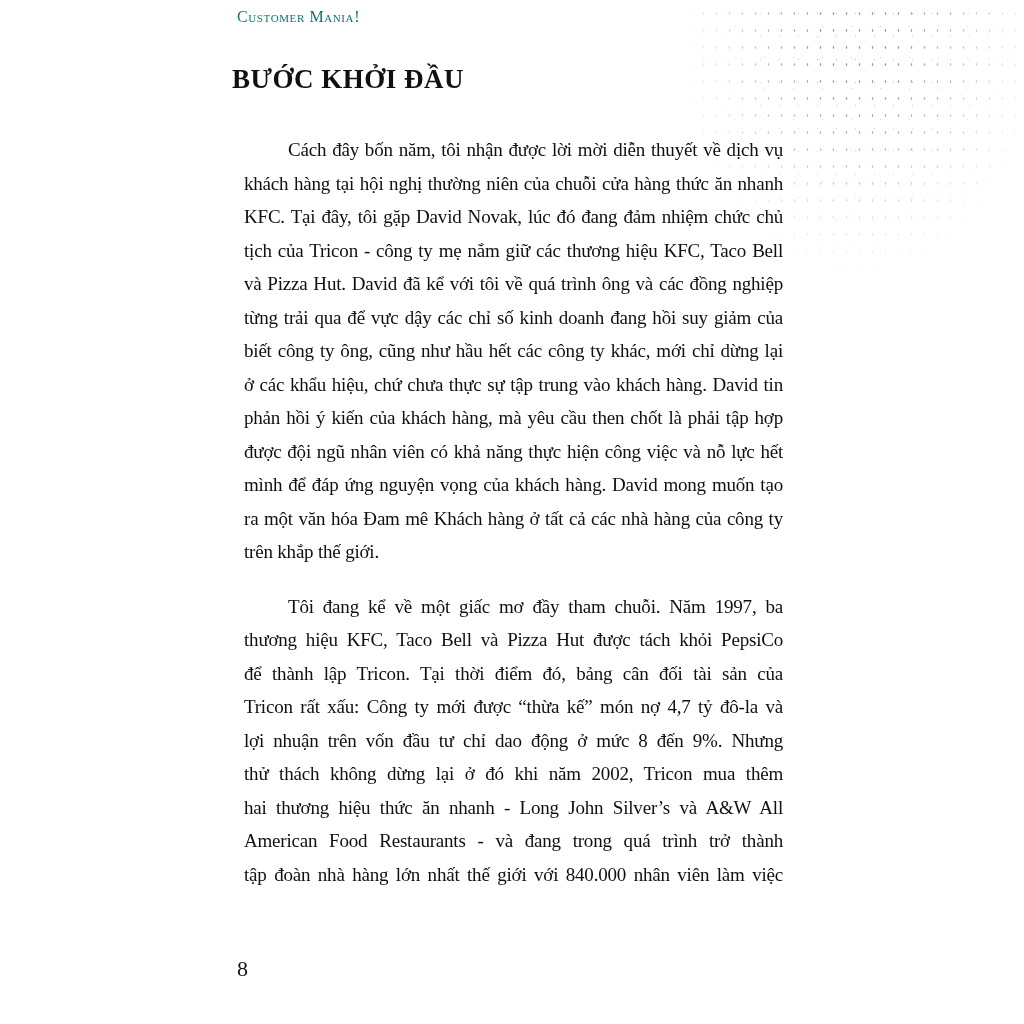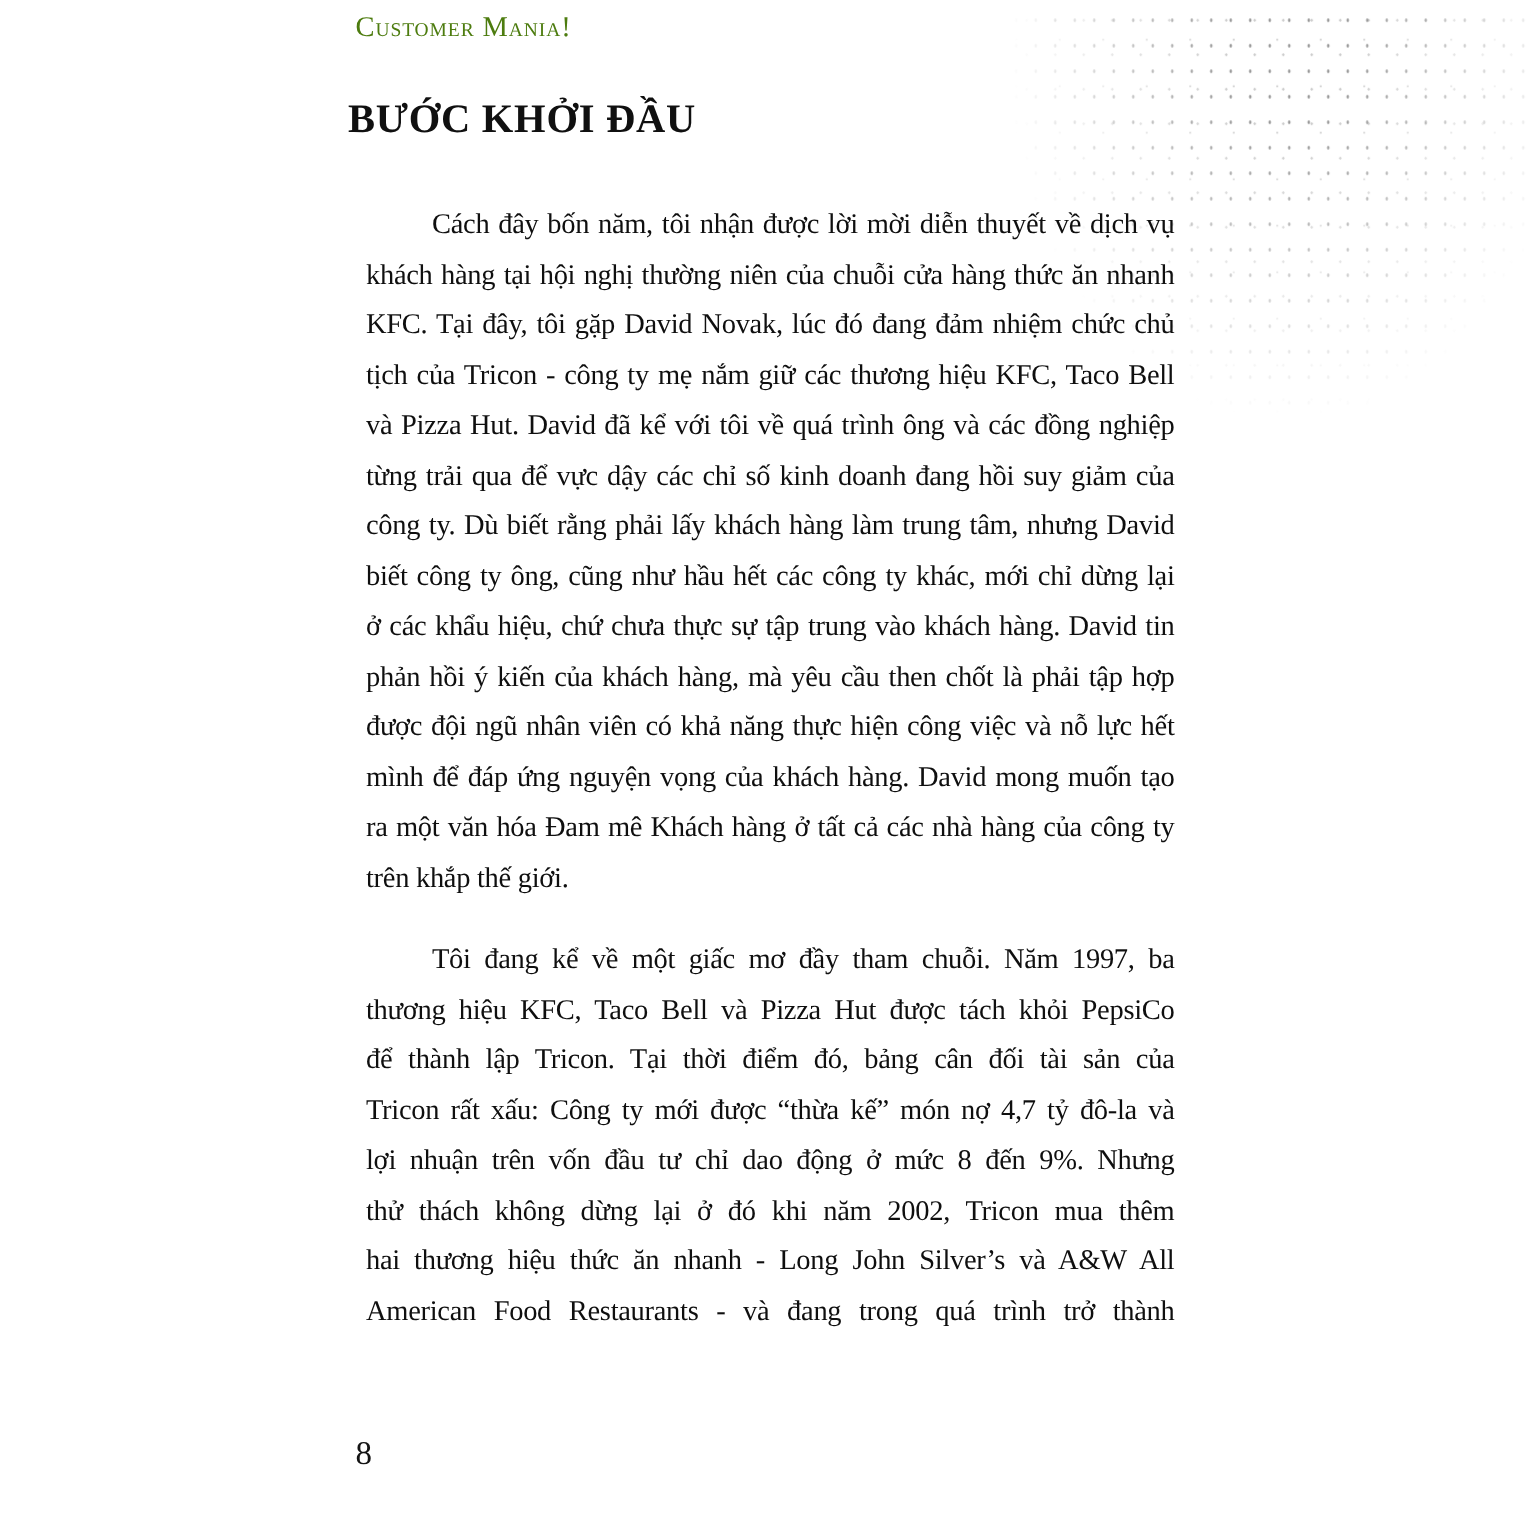--- a/index.html
+++ b/index.html
@@ -30,23 +30,23 @@
     background-position: 3px 5px, 9px 2px, 15px 11px;
     -webkit-mask-image: radial-gradient(ellipse 60% 80% at 62% 8%, #000 15%, transparent 72%);
     mask-image: radial-gradient(ellipse 60% 80% at 62% 8%, #000 15%, transparent 72%);
     pointer-events: none;
   }
   .running-header {
     position: absolute;
     left: 237px;
     top: 8px;
     font-variant: small-caps;
-    font-size: 19px;
+    font-size: 16px;
     letter-spacing: 0.6px;
-    color: #4d7c0f;
+    color: #0f766e;
   }
   .chapter-title {
     position: absolute;
     left: 232px;
     top: 64px;
     width: 563px;
     text-align: left;
     font-size: 27px;
     font-weight: 700;
     letter-spacing: 0.5px;
@@ -92,38 +92,38 @@
 
   <div class="body-text">
 
     <div class="paragraph">
       <div class="line first">Cách đây bốn năm, tôi nhận được lời mời diễn thuyết về dịch vụ</div>
       <div class="line">khách hàng tại hội nghị thường niên của chuỗi cửa hàng thức ăn nhanh</div>
       <div class="line">KFC. Tại đây, tôi gặp David Novak, lúc đó đang đảm nhiệm chức chủ</div>
       <div class="line">tịch của Tricon - công ty mẹ nắm giữ các thương hiệu KFC, Taco Bell</div>
       <div class="line">và Pizza Hut. David đã kể với tôi về quá trình ông và các đồng nghiệp</div>
       <div class="line">từng trải qua để vực dậy các chỉ số kinh doanh đang hồi suy giảm của</div>
-      <div class="line">công ty. Dù biết rằng phải lấy khách hàng làm trung tâm, nhưng David</div>
       <div class="line">biết công ty ông, cũng như hầu hết các công ty khác, mới chỉ dừng lại</div>
       <div class="line">ở các khẩu hiệu, chứ chưa thực sự tập trung vào khách hàng. David tin</div>
       <div class="line">phản hồi ý kiến của khách hàng, mà yêu cầu then chốt là phải tập hợp</div>
       <div class="line">được đội ngũ nhân viên có khả năng thực hiện công việc và nỗ lực hết</div>
       <div class="line">mình để đáp ứng nguyện vọng của khách hàng. David mong muốn tạo</div>
       <div class="line">ra một văn hóa Đam mê Khách hàng ở tất cả các nhà hàng của công ty</div>
       <div class="line last">trên khắp thế giới.</div>
     </div>
 
     <div class="paragraph">
       <div class="line first">Tôi đang kể về một giấc mơ đầy tham chuỗi. Năm 1997, ba</div>
       <div class="line">thương hiệu KFC, Taco Bell và Pizza Hut được tách khỏi PepsiCo</div>
       <div class="line">để thành lập Tricon. Tại thời điểm đó, bảng cân đối tài sản của</div>
       <div class="line">Tricon rất xấu: Công ty mới được “thừa kế” món nợ 4,7 tỷ đô-la và</div>
       <div class="line">lợi nhuận trên vốn đầu tư chỉ dao động ở mức 8 đến 9%. Nhưng</div>
       <div class="line">thử thách không dừng lại ở đó khi năm 2002, Tricon mua thêm</div>
       <div class="line">hai thương hiệu thức ăn nhanh - Long John Silver’s và A&amp;W All</div>
       <div class="line">American Food Restaurants - và đang trong quá trình trở thành</div>
+      <div class="line">tập đoàn nhà hàng lớn nhất thế giới với 840.000 nhân viên làm việc</div>
     </div>
 
   </div>
 
   <div class="page-number">8</div>
 
 </div>
 
 </body></html>

